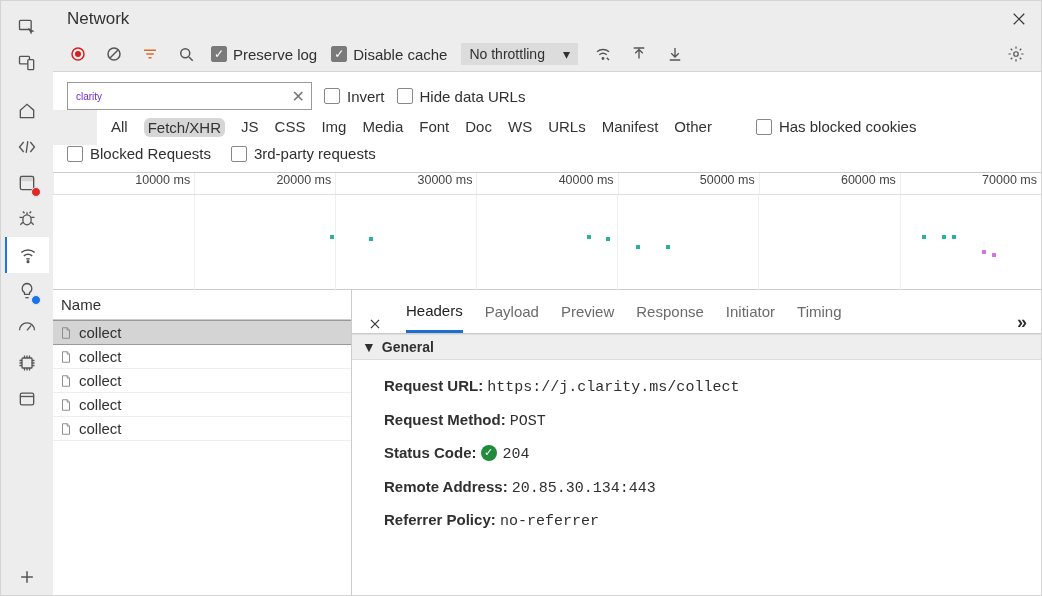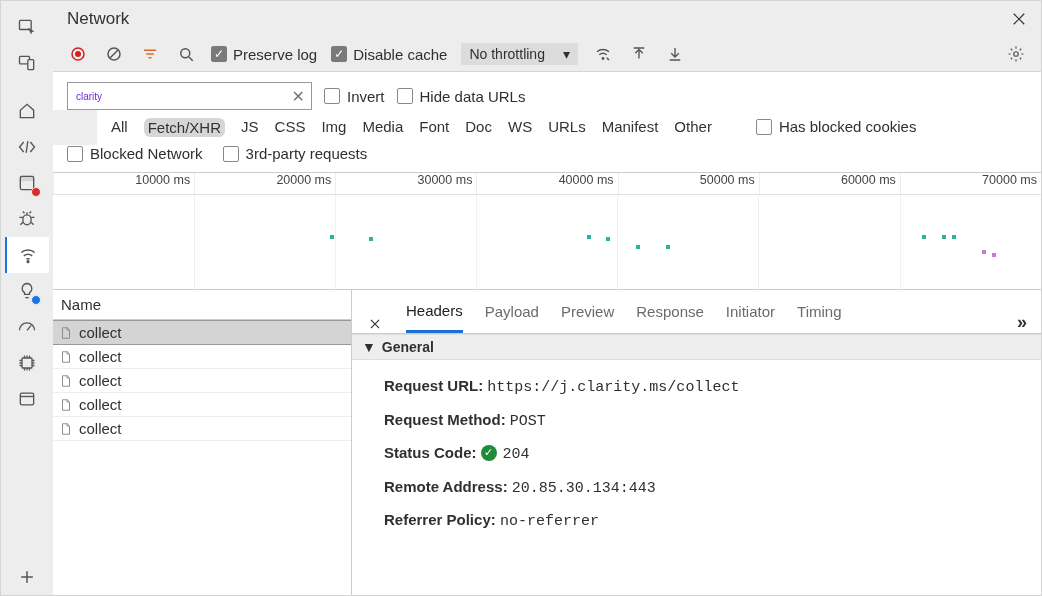--- a/index.html
+++ b/index.html
@@ -254,21 +254,21 @@
       <span style="width:12px"></span>
       <div class="chkbox">
           <span class="box"></span>
           <span>Has blocked cookies</span>
         </div>
     </div>
 
     <div class="opts2">
       <div class="chkbox">
           <span class="box"></span>
-          <span>Blocked Network</span>
+          <span>Blocked Requests</span>
         </div>
       <div class="chkbox">
           <span class="box"></span>
           <span>3rd-party requests</span>
         </div>
     </div>
 
     <div class="waterfall">
       <div class="wf-ticks">
         <div>10000 ms</div>

